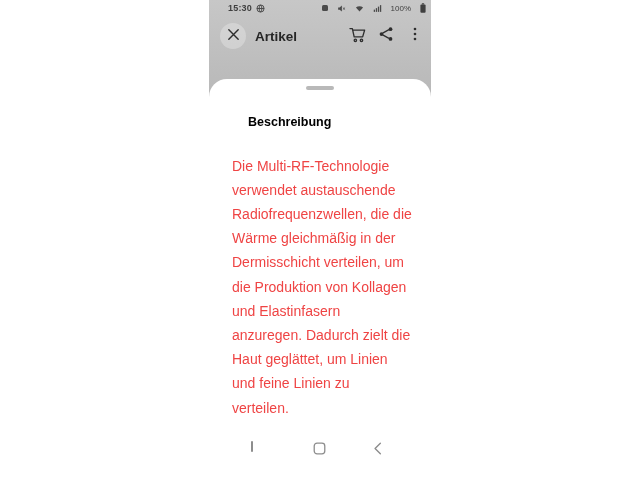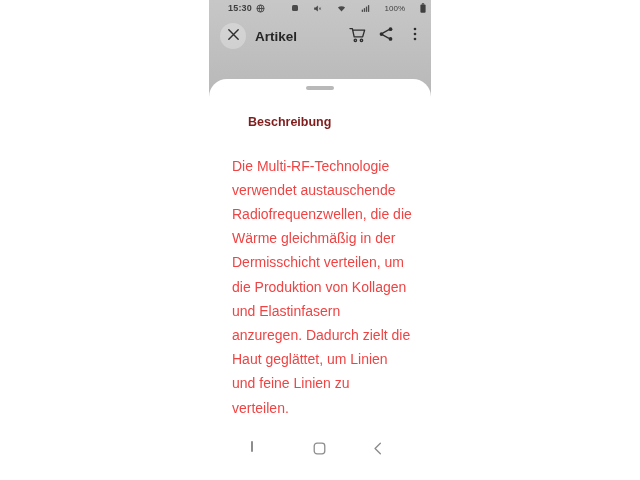--- a/index.html
+++ b/index.html
@@ -14,21 +14,21 @@
     overflow:hidden;
   }
   
   .statusbar{
     position:absolute;top:0;left:0;right:0;height:16px;
     display:flex;align-items:center;justify-content:space-between;
     padding:0 5px 0 19px;box-sizing:border-box;color:#3f3f3f;
   }
   .sb-left{display:flex;align-items:center;gap:4px;}
   .sb-time{font-size:9px;font-weight:bold;letter-spacing:.2px;}
-  .sb-right{display:flex;align-items:center;gap:15px;}
+  .sb-right{display:flex;align-items:center;gap:9px;}
   .sb-batt-text{font-size:8px;color:#3f3f3f;}
   .sb-square{width:6px;height:6px;border-radius:1.5px;background:#4a4a4a;}
   
   .appbar{
     position:absolute;top:16px;left:0;right:0;height:40px;
     display:flex;align-items:center;padding:0 6px 0 11px;box-sizing:border-box;
   }
   .close-btn{
     width:26px;height:26px;border-radius:50%;
     background:rgba(255,255,255,0.28);
@@ -40,21 +40,21 @@
   
   .sheet{
     position:absolute;top:79px;left:0;right:0;bottom:0;
     background:#ffffff;border-radius:18px 18px 0 0;
   }
   .handle{
     width:28px;height:3.5px;border-radius:2px;background:#b9b9b9;
     margin:7px auto 0 auto;
   }
   .sheet-heading{
-    margin:25px 0 0 13px;font-size:12.5px;font-weight:bold;color:#7f1d1d;padding-left:26px;
+    margin:25px 0 0 13px;font-size:12.5px;font-weight:bold;color:#000000;padding-left:26px;
   }
   .sheet-body{margin:25px 0 0 23px;color:#ef4444;}
   .para{font-size:14px;line-height:24.2px;}
   .para + .para{margin-top:21px;}
   
   .navbar{
     position:absolute;left:0;right:0;bottom:0;height:28px;background:#ffffff;
   }
   .nav-icon{position:absolute;top:5px;}
   .nav-recents{left:42px;display:flex;gap:2.8px;}

